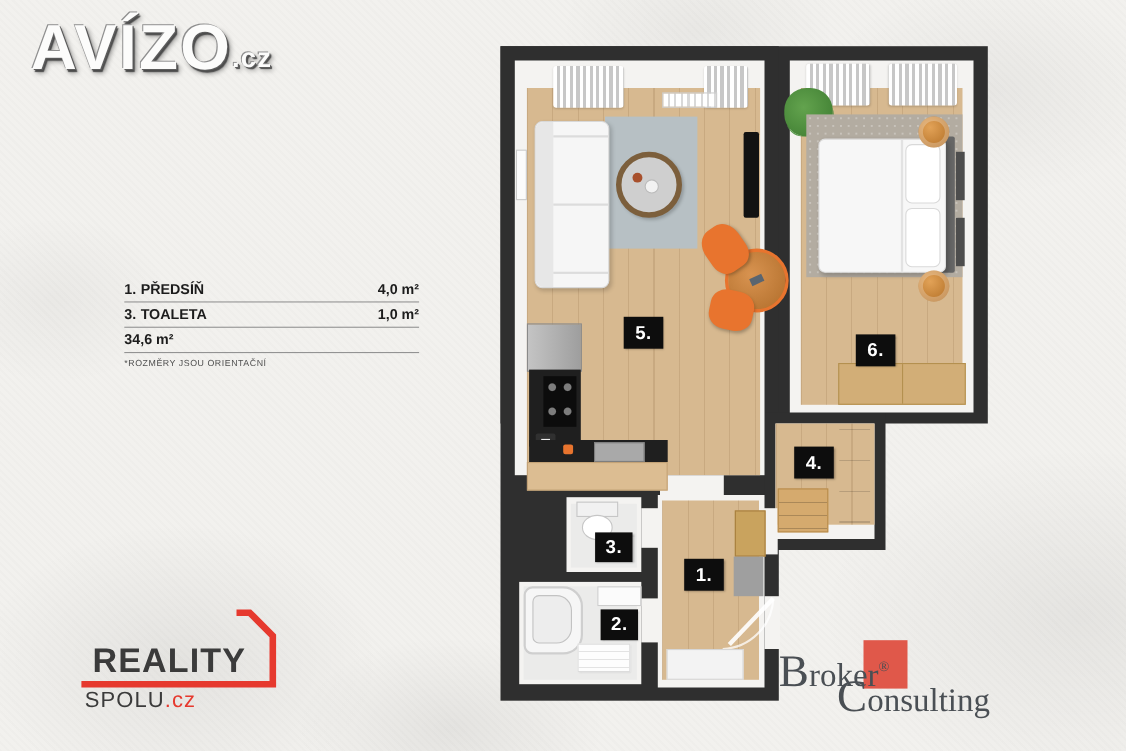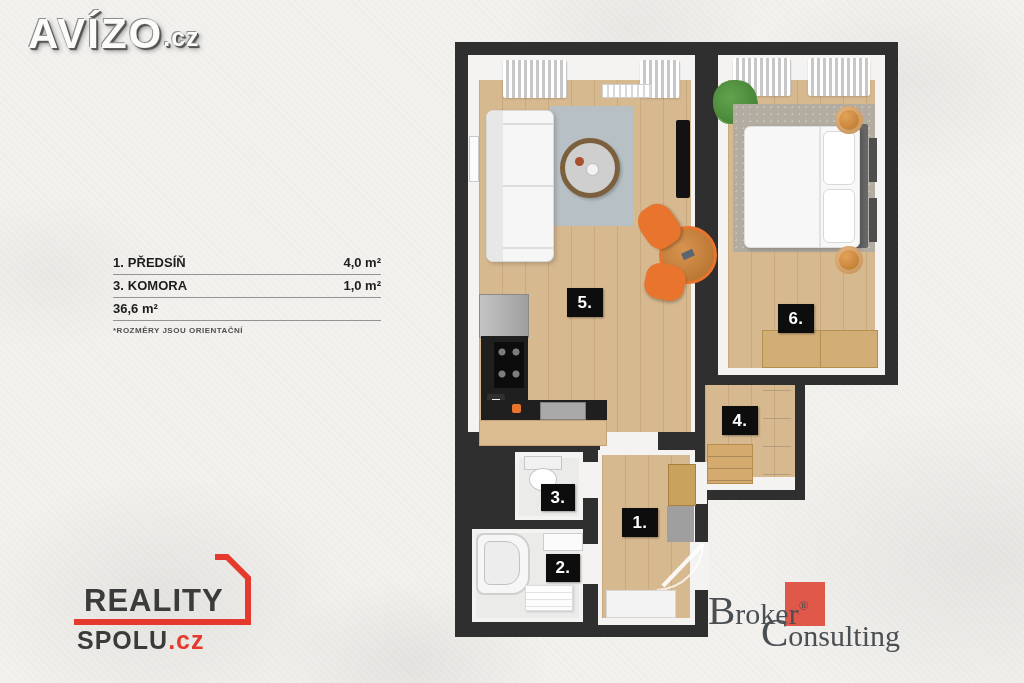--- a/index.html
+++ b/index.html
@@ -27,30 +27,30 @@
   .curtain{position:absolute;background:repeating-linear-gradient(90deg,#ffffff 0 3px,#c7c7c7 3px 6px);
     border-radius:3px;box-shadow:0 1px 2px rgba(0,0,0,.15)}
   
   #legend{position:absolute;left:113px;top:252px;width:268px;color:#1c1c1c}
   #legend .title{font-size:19px;font-weight:800;margin-bottom:7px;letter-spacing:.2px}
   #legend .row{display:flex;justify-content:space-between;align-items:baseline;
     border-bottom:1.5px solid #939393;padding:3px 0 4px 0;font-size:13px}
   #legend .row .nm{font-weight:700;white-space:nowrap}
   #legend .row .num{font-weight:800;margin-right:4px}
   #legend .row .ar{font-weight:700;white-space:nowrap}
-  #legend .foot{font-size:8px;font-weight:700;color:#4f4f4f;letter-spacing:.5px;margin-top:5px}
+  #legend .foot{font-size:8px;font-weight:400;color:#4f4f4f;letter-spacing:.5px;margin-top:5px}
   
   #avizo{position:absolute;left:28px;top:10px;color:#fcfcfb;font-weight:900;letter-spacing:2px;
     text-shadow:-1px -1px 0 #8f8f8f,1px 1px 0 #5d5d5d,2px 2px 1px #4c4c4c,3px 3px 5px rgba(0,0,0,.4)}
-  #avizo .big{font-size:42px}
+  #avizo .big{font-size:58px}
   #avizo .tld{font-size:25px;position:relative;top:-2px;letter-spacing:1px}
   
   #rslogo{position:absolute;left:0;top:0}
   #rslogo .l1{position:absolute;left:84px;top:583px;font-size:31px;font-weight:800;color:#3b3b3b;letter-spacing:1px}
-  #rslogo .l2{position:absolute;left:77px;top:626px;font-size:25px;font-weight:700;color:#3b3b3b;letter-spacing:1px}
+  #rslogo .l2{position:absolute;left:77px;top:626px;font-size:20px;font-weight:400;color:#3b3b3b;letter-spacing:1px}
   #rslogo .tld{color:#e6392e}
   
   #bclogo .sq{position:absolute;left:785px;top:582px;width:40px;height:44px;background:#e0584a}
   #bclogo .ln{position:absolute;color:#4a4f54;font-family:"Liberation Serif",serif;white-space:nowrap}
   #bclogo .l1{left:708px;top:593px}
   #bclogo .l2{left:761px;top:615px}
   #bclogo .big{font-size:41px;line-height:34px}
   #bclogo .sm{font-size:30px;line-height:34px}
   #bclogo .reg{font-size:13px;vertical-align:14px}
 </style>
@@ -60,25 +60,25 @@
 <div id="stage">
 
   <div id="avizo"><span class="big">AVÍZO</span><span class="tld">.cz</span></div>
 
   <div id="legend">
     <div class="row">
       <span class="nm"><span class="num">1.</span><span>PŘEDSÍŇ</span></span>
       <span class="ar">4,0 m²</span>
     </div>
     <div class="row">
-      <span class="nm"><span class="num">3.</span><span>KOMORA</span></span>
+      <span class="nm"><span class="num">3.</span><span>TOALETA</span></span>
       <span class="ar">1,0 m²</span>
     </div>
     <div class="row">
-      <span class="ar">36,6 m²</span>
+      <span class="ar">34,6 m²</span>
     </div>
     <div class="foot">*ROZMĚRY JSOU ORIENTAČNÍ</div>
   </div>
 
   <div class="abs" style="left:455px;top:42px;width:460px;height:601px">
 
     <div class="wall" style="left:0;top:0;width:443px;height:343px"></div>
     <div class="wall" style="left:0;top:0;width:253px;height:595px"></div>
     <div class="wall" style="left:240px;top:333px;width:110px;height:125px"></div>
 

